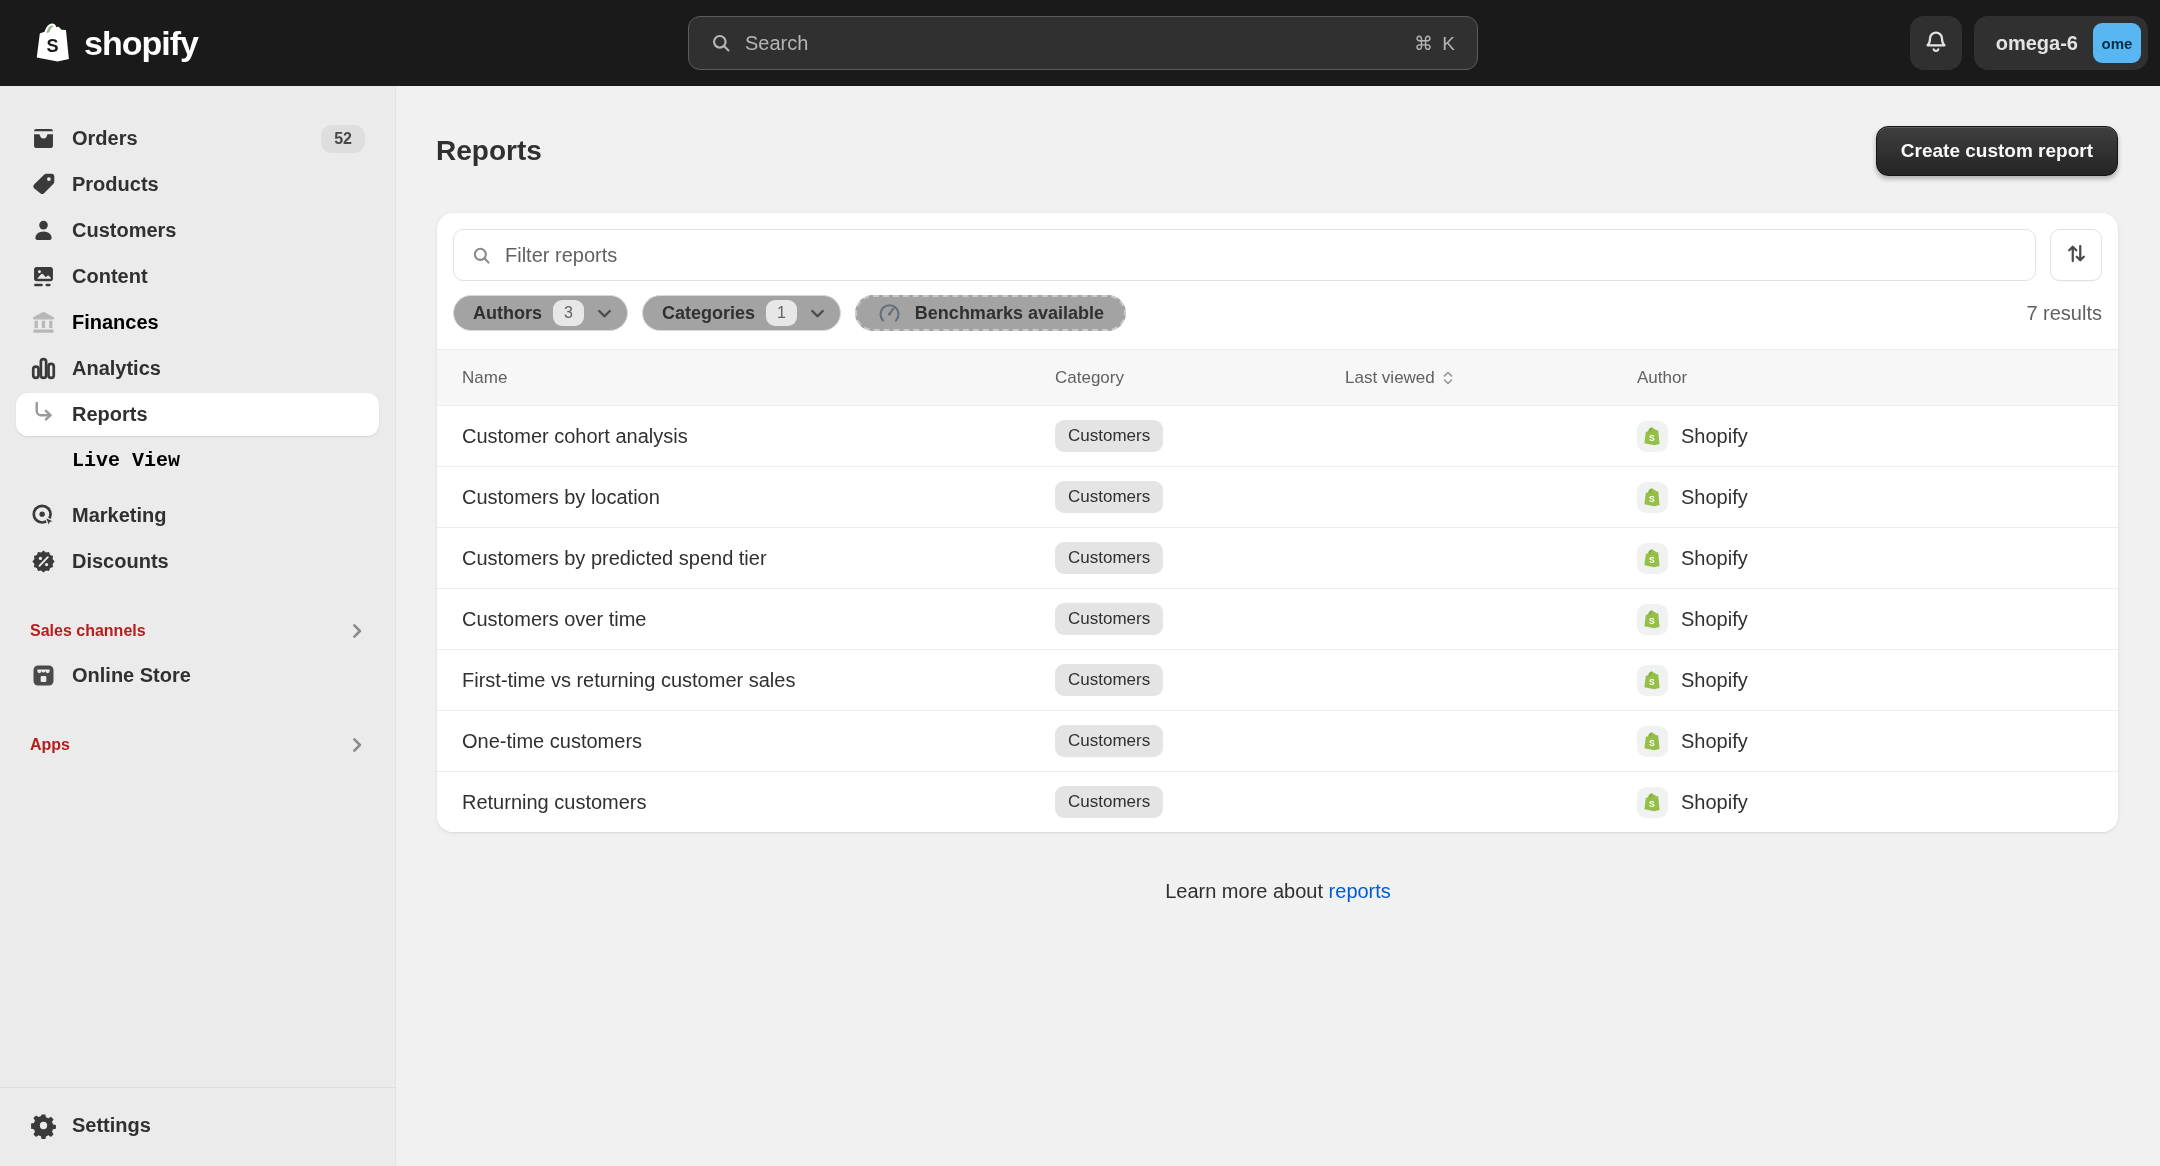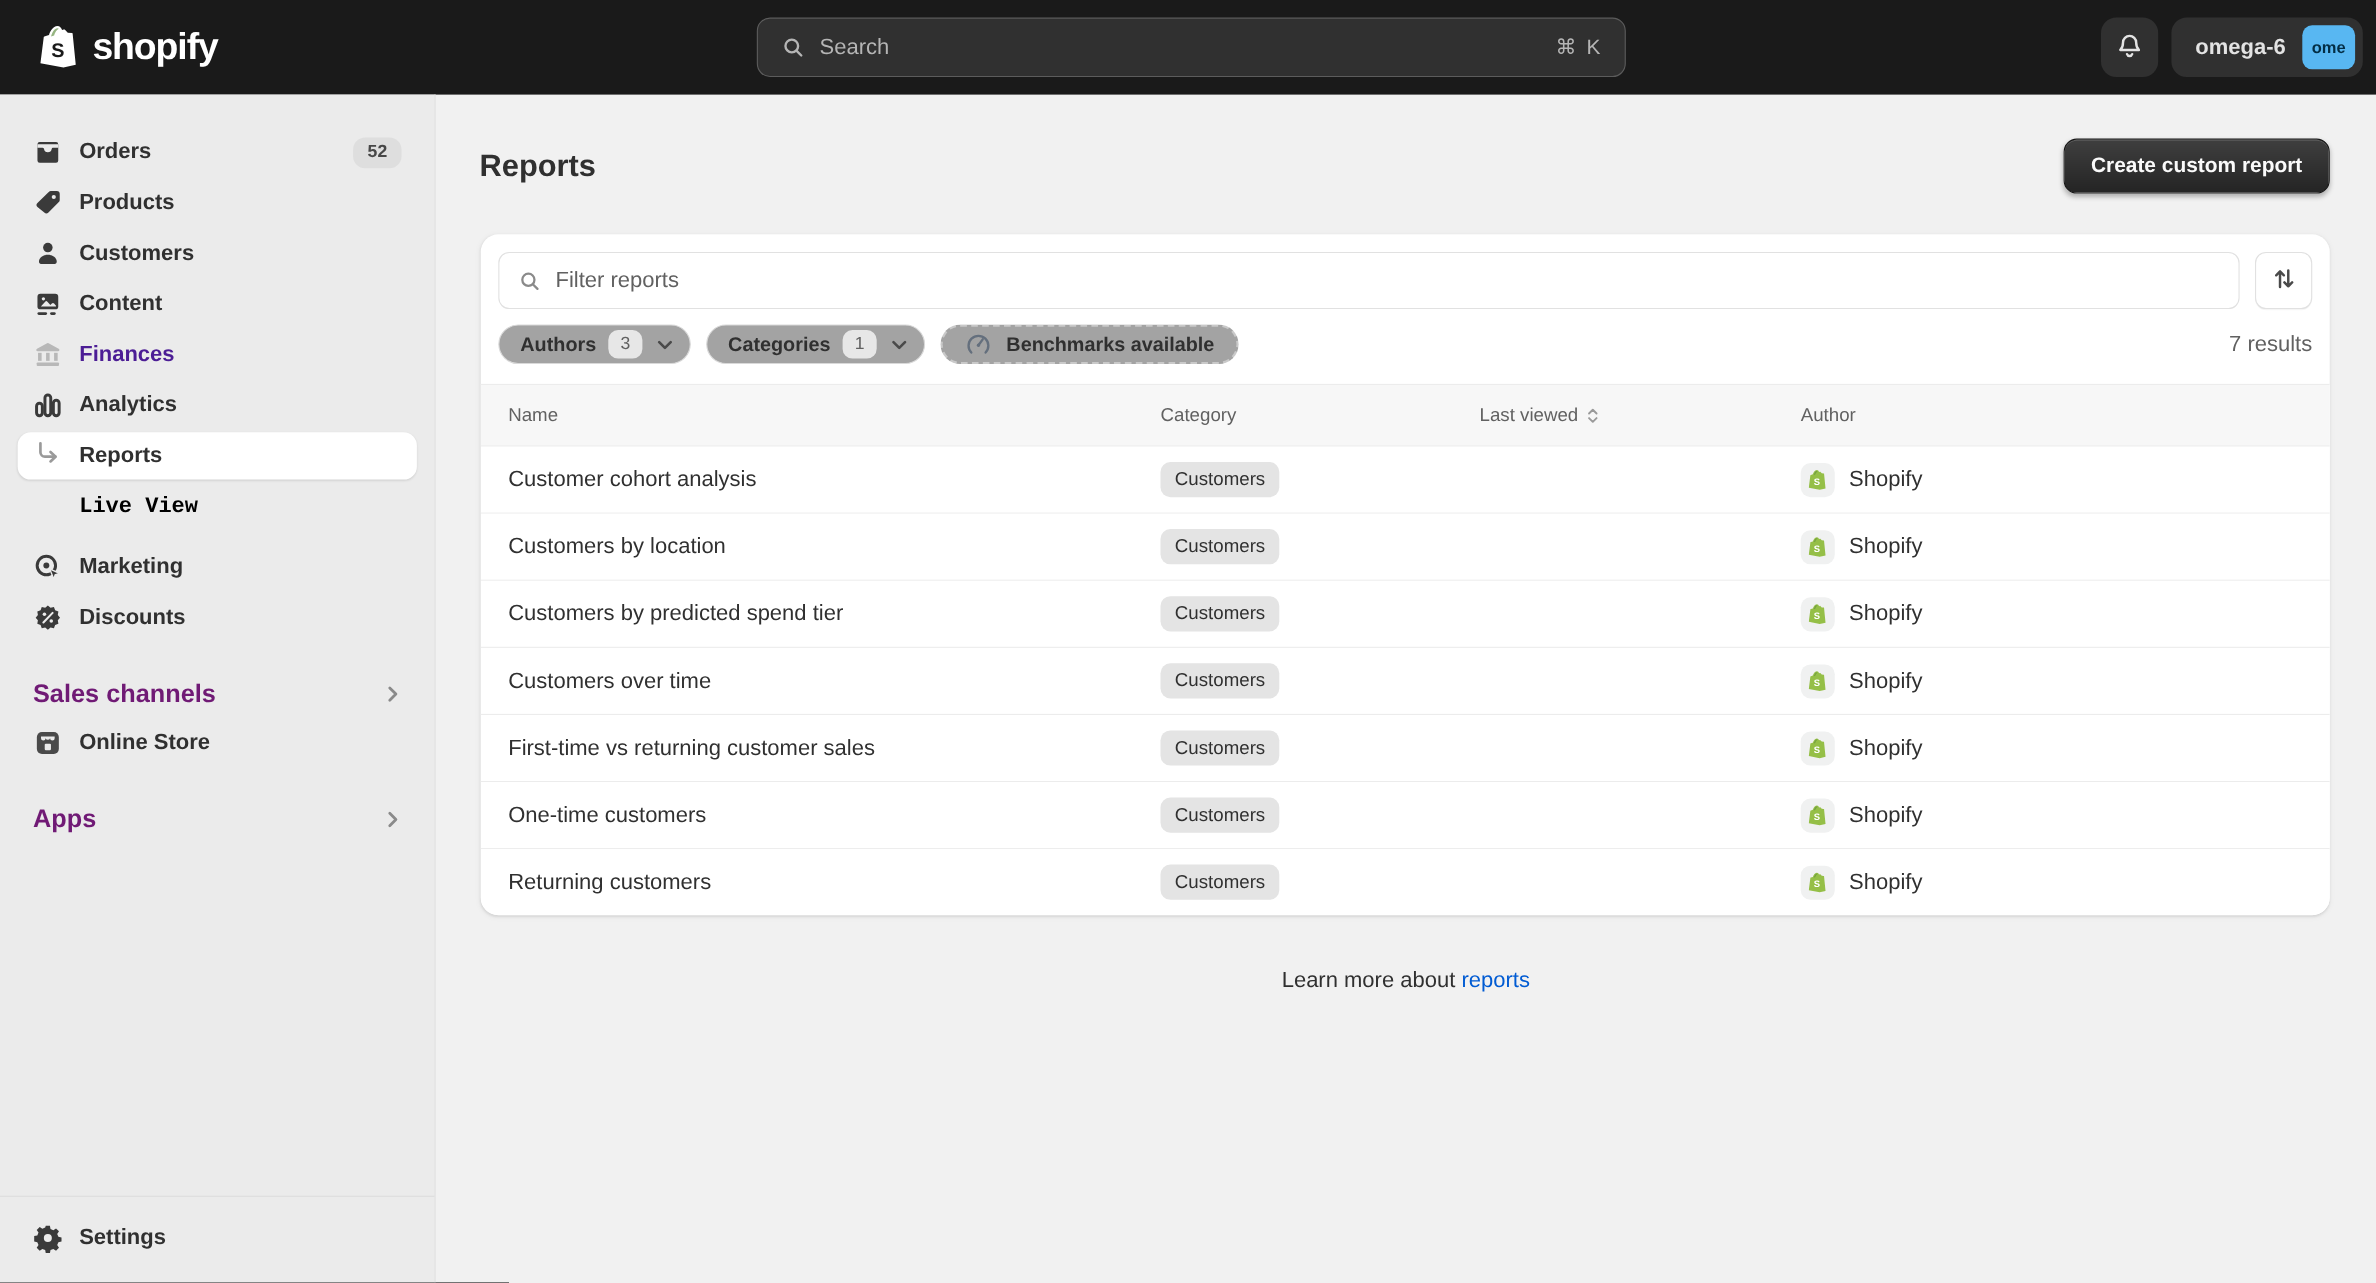--- a/index.html
+++ b/index.html
@@ -37,24 +37,24 @@
       gap:15px;cursor:pointer;}
   .nav-item.gap-before{margin-top:12px;}
   .nav-icon{width:27px;height:27px;display:flex;align-items:center;justify-content:center;flex:none;}
   .nav-icon svg{width:27px;height:27px;display:block;}
   .nav-label{font-size:20px;font-weight:600;color:#303030;white-space:nowrap;}
   .nav-badge{margin-left:auto;background:#dedede;color:#474747;font-size:16px;font-weight:600;
       border-radius:11px;padding:5px 13px;}
   .nav-item.selected{background:#fff;box-shadow:0 1px 2px rgba(0,0,0,.10);}
   .nav-item.selected .nav-label{font-weight:700;}
   .nav-item.disabled{cursor:default;}
-  .nav-item.disabled .nav-label{color:#4c1d95;}
+  .nav-item.disabled .nav-label{color:#000000;}
   .nav-item.muted .nav-label{color:#000000;font-family:Liberation Mono, monospace;}
   .nav-header{display:flex;align-items:center;height:43px;margin:26px 0 2px;padding:0 14px;cursor:pointer;}
-  .nav-header .nav-label{color:#701a75;font-size:23px;font-weight:700;}
+  .nav-header .nav-label{color:#b91c1c;font-size:16px;font-weight:700;}
   .nav-header .chev{margin-left:auto;display:flex;}
   .nav-header .chev svg{width:16px;height:16px;}
   .settings-block{border-top:1px solid #dcdcdc;padding:16px;}
 
   
   .main{position:absolute;left:396px;top:86px;right:0;bottom:0;overflow:hidden;}
   .main-header{display:flex;align-items:center;justify-content:space-between;margin:40px 42px 0 40px;}
   .page-title{font-size:28px;font-weight:700;color:#303030;}
   .create-btn{height:50px;padding:0 24px;border-radius:12px;cursor:pointer;
       background:linear-gradient(180deg,#3f3f3f,#242424);color:#fafafa;font-size:19px;font-weight:600;

